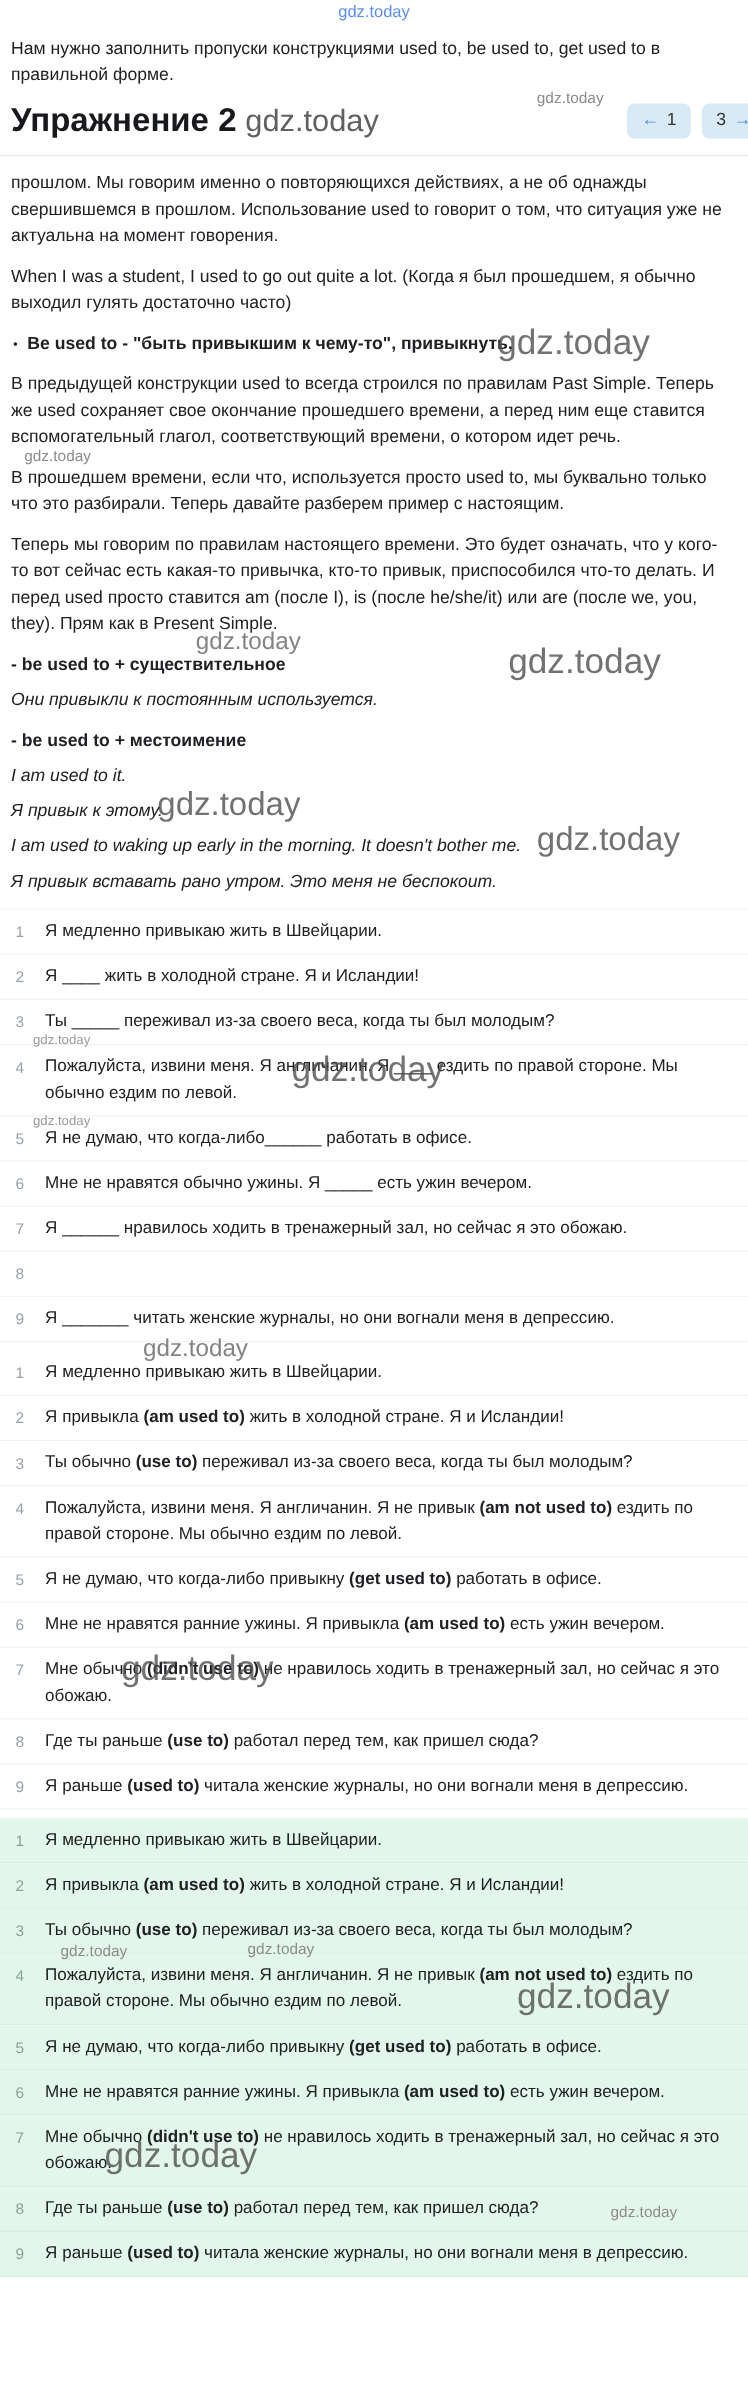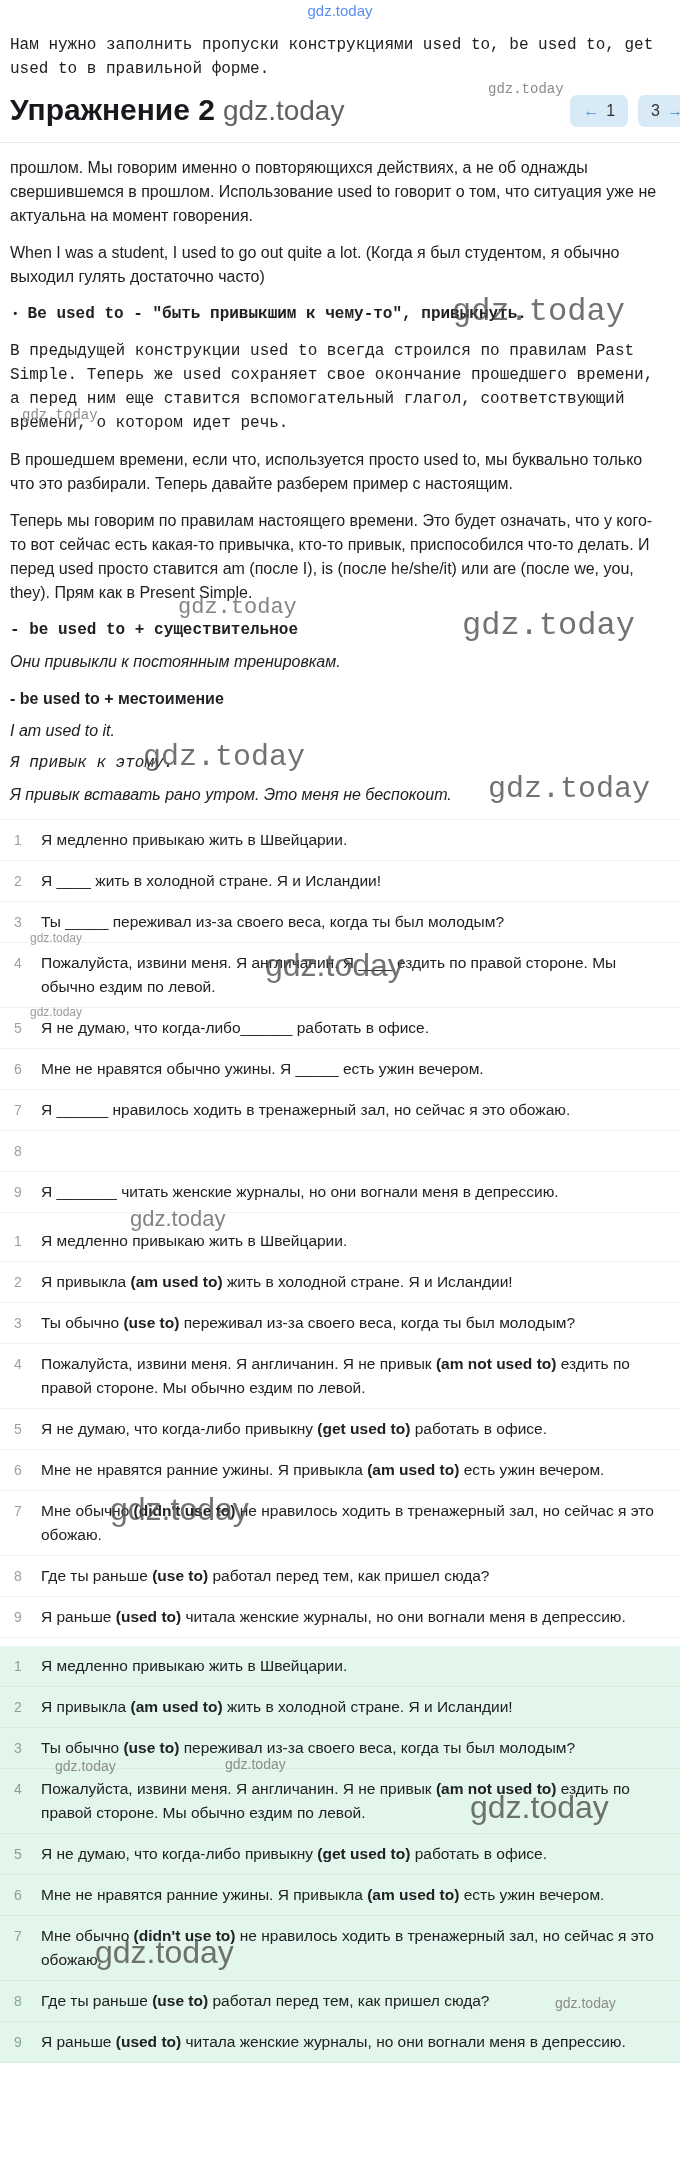--- a/index.html
+++ b/index.html
@@ -4,21 +4,21 @@
 <style>
   * { box-sizing: border-box; margin: 0; padding: 0; }
   html, body { margin: 0; background: #fff; }
   body { font-family: "Liberation Sans", "DejaVu Sans", sans-serif; }
   #page { position: relative; width: 680px; height: 2184px; overflow: hidden; background: #fff; color: #202124; }
 
   .top-link-wrap { text-align: center; padding-top: 2px; }
   .top-link { color: #5b8def; font-size: 15px; text-decoration: none; cursor: pointer; }
 
   .p { font-size: 16px; line-height: 24px; margin: 13px 12px 0 10px; }
-  .rel { position: relative; font-family: Liberation Mono, monospace; }
+  .rel { position: relative; }
 
   .header-row { display: flex; justify-content: space-between; align-items: center;
                 margin-top: 10px; padding: 0 0 12px 10px; border-bottom: 1px solid #e7e9ec; }
   .title { font-size: 30px; line-height: 38px; font-weight: 700; color: #17191c;
            display: flex; align-items: baseline; gap: 8px; white-space: nowrap; text-align: right; }
   .wm-inline { font-size: 28px; font-weight: 400; color: #4f4f4f; opacity: .9; }
   .nav { display: flex; gap: 10px; flex-shrink: 0; }
   .badge { display: inline-flex; align-items: center; gap: 7px; background: #d9eaf7;
            border-radius: 7px; padding: 6px 13px; font-size: 16px; line-height: 20px; cursor: pointer; }
   .badge .arrow { color: #4a90d2; }
@@ -75,21 +75,21 @@
       </div>
       <div class="badge badge-next">
         <span class="bnum">3</span>
         <span class="arrow">→</span>
       </div>
     </div>
   </div>
 
   <p class="p">прошлом. Мы говорим именно о повторяющихся действиях, а не об однажды свершившемся в прошлом. Использование used to говорит о том, что ситуация уже не актуальна на момент говорения.</p>
 
-  <p class="p">When I was a student, I used to go out quite a lot. (Когда я был студентом, я обычно выходил гулять достаточно часто)</p>
+  <p class="p">When I was a student, I used to go out quite a lot. (Когда я был прошедшем, я обычно выходил гулять достаточно часто)</p>
 
   <div class="bullet-row rel">
     <span class="bullet">•</span>
     <span>Be used to - "быть привыкшим к чему-то", привыкнуть.</span>
     <span class="wm wm-lg" style="left:440px; top:-2px;">gdz.today</span>
   </div>
 
   <p class="p rel">
     <span>В предыдущей конструкции used to всегда строился по правилам Past Simple. Теперь же used сохраняет свое окончание прошедшего времени, а перед ним еще ставится вспомогательный глагол, соответствующий времени, о котором идет речь.</span>
     <span class="wm wm-sm" style="left:12px; top:64px;">gdz.today</span>
@@ -100,30 +100,31 @@
   <p class="p">Теперь мы говорим по правилам настоящего времени. Это будет означать, что у кого-то вот сейчас есть какая-то привычка, кто-то привык, приспособился что-то делать. И перед used просто ставится am (после I), is (после he/she/it) или are (после we, you, they). Прям как в Present Simple.</p>
 
   <p class="p rel">
     <span class="wm wm-md" style="left:168px; bottom:-2px;">gdz.today</span>
   </p>
 
   <p class="form-label rel">
     <span>- be used to + существительное</span>
     <span class="wm wm-lg" style="left:452px; top:-4px;">gdz.today</span>
   </p>
-  <p class="example">Они привыкли к постоянным тренировкам.</p>
+  <p class="example">Они привыкли к постоянным используется.</p>
 
   <p class="form-label">- be used to + местоимение</p>
   <p class="example">I am used to it.</p>
   <p class="example rel">
     <span>Я привык к этому.</span>
     <span class="wm wm-lg2" style="left:133px; top:-6px;">gdz.today</span>
   </p>
 
   <p class="example rel">
+    <span>I am used to waking up early in the morning. It doesn't bother me.</span>
     <span class="wm wm-lg2" style="left:478px; top:-6px;">gdz.today</span>
   </p>
   <p class="example">Я привык вставать рано утром. Это меня не беспокоит.</p>
 
   <div class="list">
     <div class="row">
       <span class="num">1</span>
       <span class="txt">Я медленно привыкаю жить в Швейцарии.</span>
     </div>
     <div class="row">

